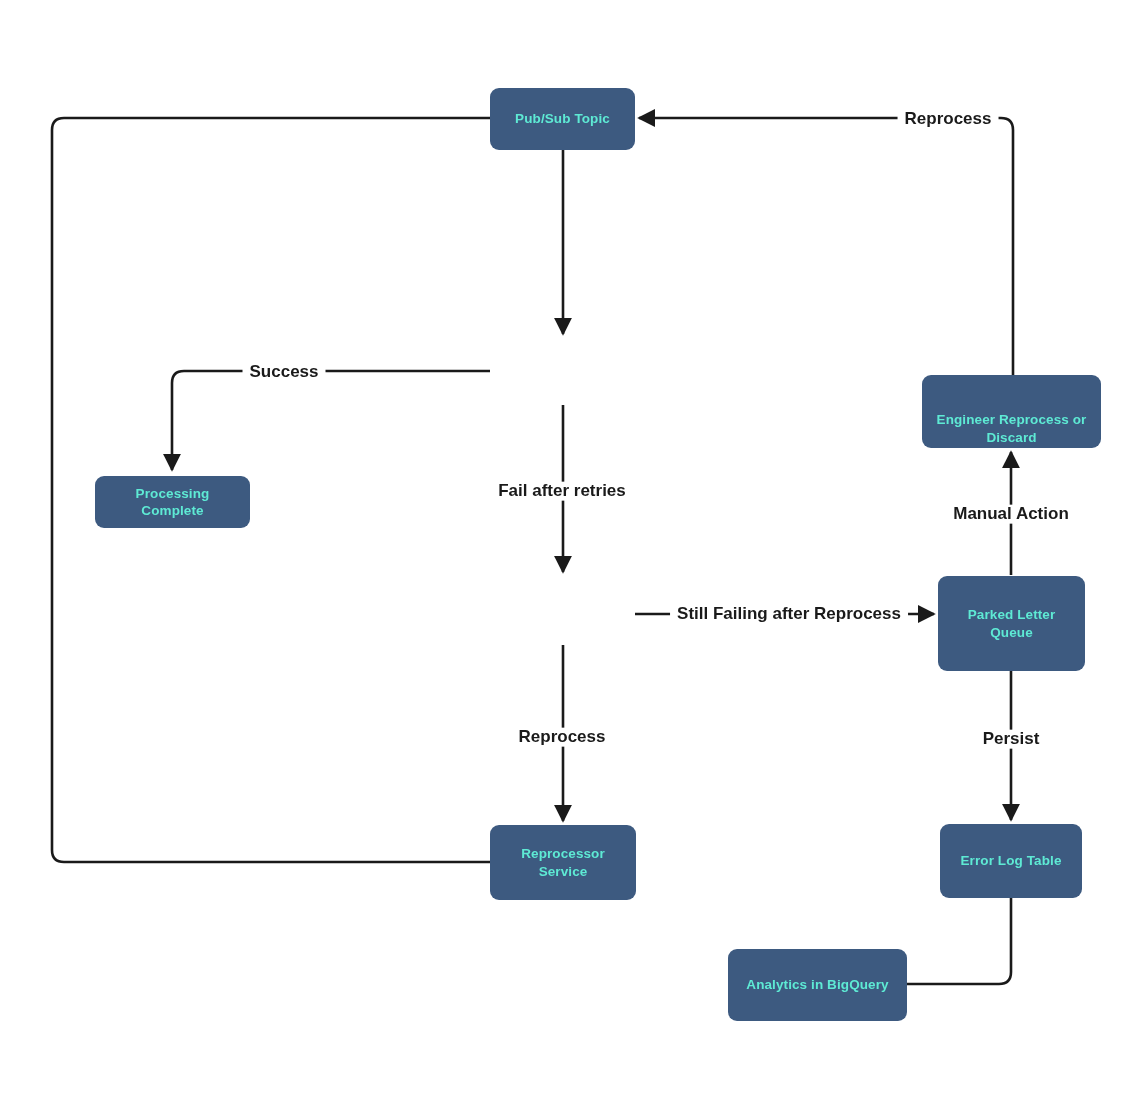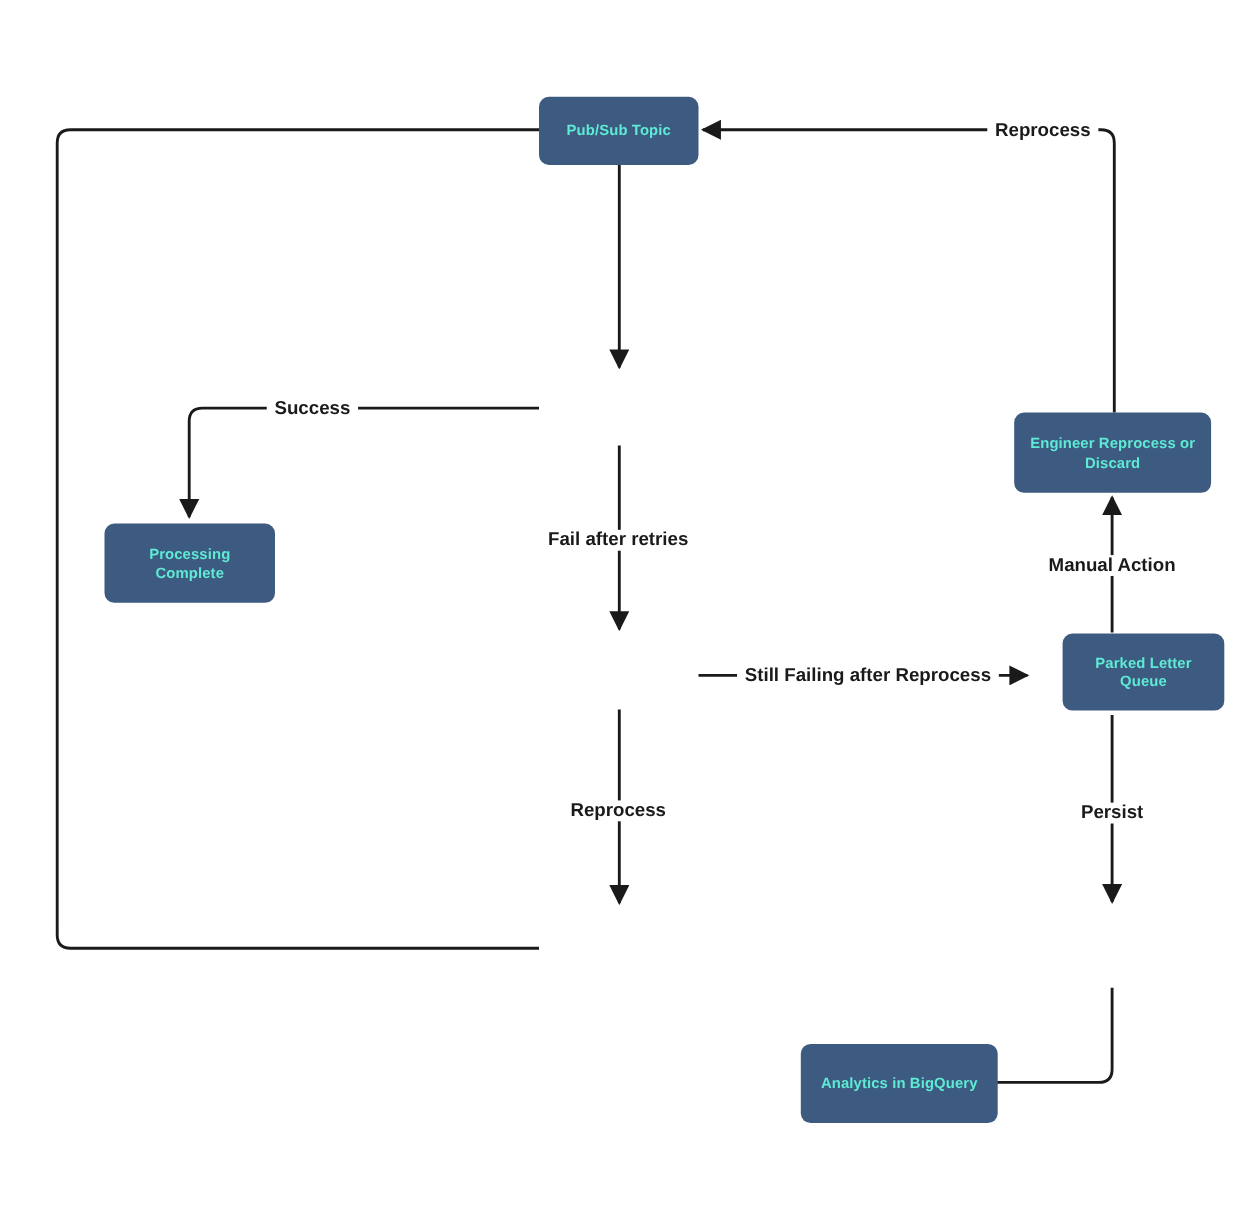--- a/index.html
+++ b/index.html
@@ -88,34 +88,40 @@
       <path d="M 1011 898 L 1011 972 Q 1011 984 999 984 L 886 984" marker-end="url(#arrow)"></path>
 
     </g>
   </svg>
 
   <div class="node" style="left:490px; top:88px; width:145px; height:62px;">
     <span>Pub/Sub Topic</span>
   </div>
 
 
-  <div class="node" style="left:95px; top:476px; width:155px; height:72px;">
+  <div class="node" style="left:95px; top:476px; width:155px; height:52px;">
     <span>Processing Complete</span>
   </div>
 
 
+  <div class="node" style="left:490px; top:825px; width:146px; height:75px;">
+    <span>Reprocessor Service</span>
+  </div>
 
-  <div class="node" style="left:922px; top:375px; width:179px; height:73px;">
+  <div class="node" style="left:922px; top:375px; width:179px; height:73px;align-items:flex-end;">
     <span>Engineer Reprocess or Discard</span>
   </div>
 
-  <div class="node" style="left:938px; top:576px; width:147px; height:70px;margin-left:28px;">
+  <div class="node" style="left:938px; top:576px; width:147px; height:95px;">
     <span>Parked Letter Queue</span>
   </div>
 
+  <div class="node" style="left:940px; top:824px; width:142px; height:74px;">
+    <span>Error Log Table</span>
+  </div>
 
   <div class="node" style="left:728px; top:949px; width:179px; height:72px;">
     <span>Analytics in BigQuery</span>
   </div>
 
   <div class="edge-label" style="left:284px; top:372px;">Success</div>
 
   <div class="edge-label" style="left:562px; top:491px;">Fail after retries</div>
 
   <div class="edge-label" style="left:789px; top:614px;">Still Failing after Reprocess</div>

